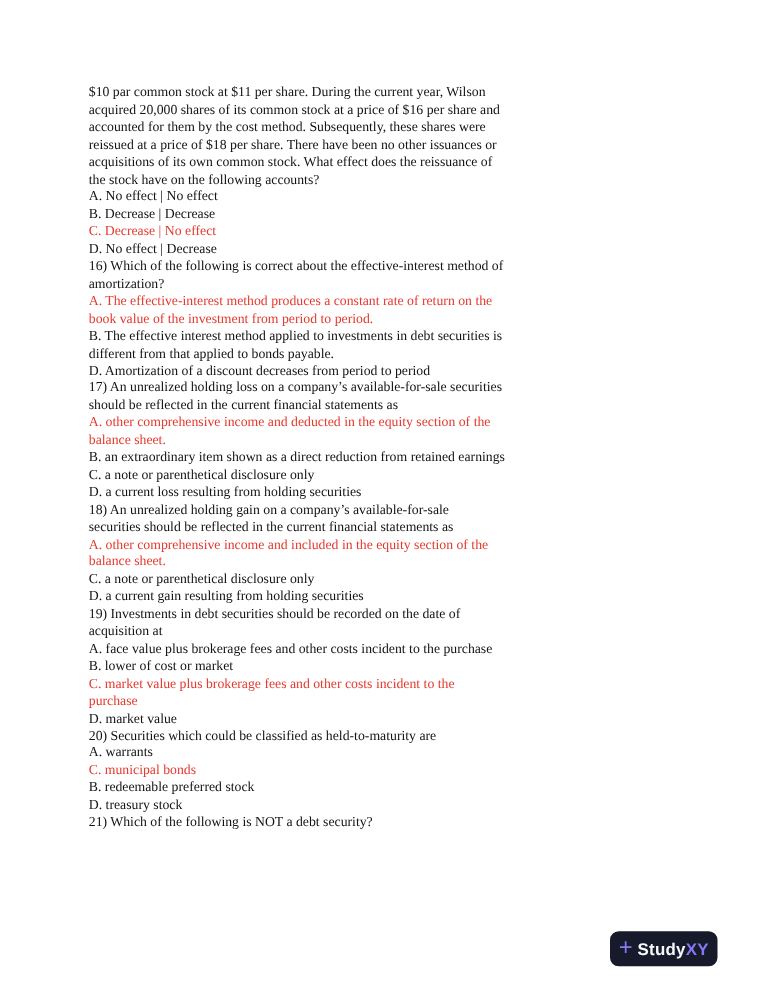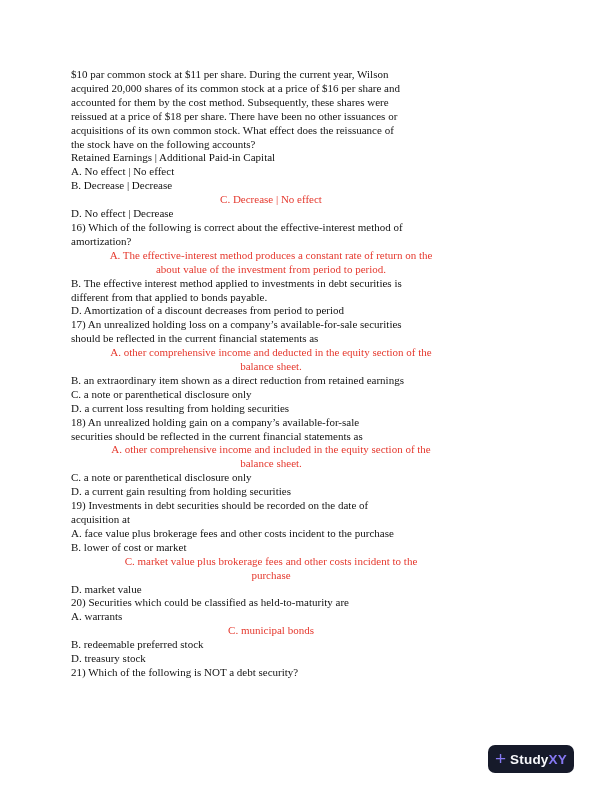--- a/index.html
+++ b/index.html
@@ -29,21 +29,20 @@
     font-family: "Liberation Serif", "DejaVu Serif", serif;
     font-size: 11px;
     line-height: 13.9px;
     color: var(--text);
   }
   .doc-line {
     white-space: pre;
   }
   .doc-line.red {
     color: var(--red);
-    text-align: center;
   }
   .brand-badge {
     position: absolute;
     left: 488px; top: 745px;
     width: 86px; height: 28px;
     background: var(--badge-bg);
     border-radius: 7px;
     display: flex;
     align-items: center;
     justify-content: center;
@@ -73,29 +72,28 @@
 
 <div class="page">
 
   <div class="doc-text">
       <div class="doc-line">$10 par common stock at $11 per share. During the current year, Wilson</div>
       <div class="doc-line">acquired 20,000 shares of its common stock at a price of $16 per share and</div>
       <div class="doc-line">accounted for them by the cost method. Subsequently, these shares were</div>
       <div class="doc-line">reissued at a price of $18 per share. There have been no other issuances or</div>
       <div class="doc-line">acquisitions of its own common stock. What effect does the reissuance of</div>
       <div class="doc-line">the stock have on the following accounts?</div>
-      <div class="doc-line">Retained Earnings | Additional Paid-in Capital</div>
       <div class="doc-line">A. No effect | No effect</div>
       <div class="doc-line">B. Decrease | Decrease</div>
       <div class="doc-line red">C. Decrease | No effect</div>
       <div class="doc-line">D. No effect | Decrease</div>
       <div class="doc-line">16) Which of the following is correct about the effective-interest method of</div>
       <div class="doc-line">amortization?</div>
       <div class="doc-line red">A. The effective-interest method produces a constant rate of return on the</div>
-      <div class="doc-line red">about value of the investment from period to period.</div>
+      <div class="doc-line red">book value of the investment from period to period.</div>
       <div class="doc-line">B. The effective interest method applied to investments in debt securities is</div>
       <div class="doc-line">different from that applied to bonds payable.</div>
       <div class="doc-line">D. Amortization of a discount decreases from period to period</div>
       <div class="doc-line">17) An unrealized holding loss on a company’s available-for-sale securities</div>
       <div class="doc-line">should be reflected in the current financial statements as</div>
       <div class="doc-line red">A. other comprehensive income and deducted in the equity section of the</div>
       <div class="doc-line red">balance sheet.</div>
       <div class="doc-line">B. an extraordinary item shown as a direct reduction from retained earnings</div>
       <div class="doc-line">C. a note or parenthetical disclosure only</div>
       <div class="doc-line">D. a current loss resulting from holding securities</div>

